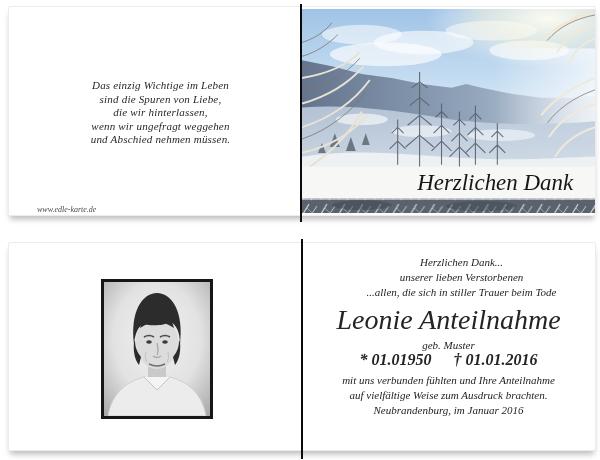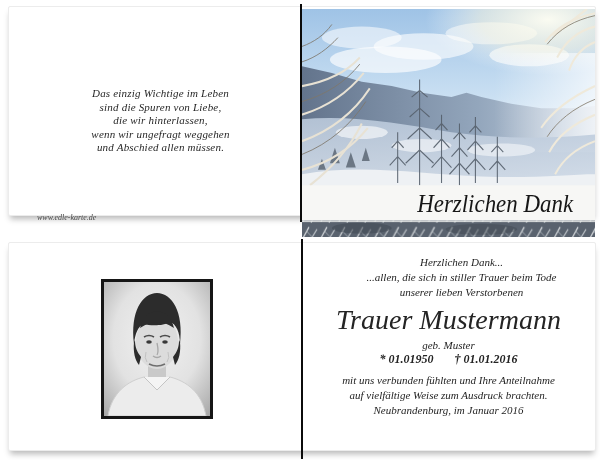--- a/index.html
+++ b/index.html
@@ -10,56 +10,56 @@
   .card{position:absolute;background:#fff;border:1px solid #ececec;border-radius:2px;
         box-shadow:0 5px 6px -2px rgba(0,0,0,.28);}
   #top-card{left:8px;top:6px;width:586px;height:208px;}
   #bottom-card{left:8px;top:242px;width:586px;height:207px;}
 
   .fold{position:absolute;width:2px;background:#0b0b0b;z-index:5;}
   #top-card .fold{left:291px;top:-3px;height:218px;}
   #bottom-card .fold{left:292px;top:-4px;height:220px;}
 
   
-  .quote-page{position:absolute;left:0;top:12px;width:303px;height:100%;}
+  .quote-page{position:absolute;left:0;top:4px;width:303px;height:100%;}
   .quote{position:absolute;top:68px;left:0;width:100%;text-align:center;
          font-style:italic;font-size:11px;line-height:13.6px;color:#272727;letter-spacing:.2px;}
   .website{position:absolute;left:28px;bottom:5px;font-style:italic;font-size:8px;color:#4a4a4a;}
-  .photo-page{position:absolute;left:293px;top:2px;width:293px;height:228px;}
+  .photo-page{position:absolute;left:293px;top:2px;width:293px;height:204px;}
   .photo-page svg{display:block;width:100%;height:100%;}
 
   
   .portrait-frame{position:absolute;left:92px;top:36px;width:106px;height:134px;
                   border:3px solid #161616;background:#ddd;}
   .portrait-frame svg{display:block;width:100%;height:100%;}
   .memorial-page{position:absolute;left:293px;top:0;width:293px;height:100%;text-align:center;
                  color:#242424;font-style:italic;}
   .intro{padding-top:12px;font-size:11px;line-height:15px;margin-left:26px;}
   .name{font-size:28px;line-height:32px;margin-top:4px;}
   .maiden{font-size:11px;line-height:14px;margin-top:2px;}
-  .dates{font-size:12px;line-height:15px;font-weight:600;}
+  .dates{font-size:16px;line-height:15px;font-weight:600;}
   .dates .death{margin-left:18px;}
   .thanks{font-size:11px;line-height:15px;margin-top:6px;}
   .sig{font-size:11px;line-height:15px;margin-top:8px;}
   .place{font-size:11px;line-height:15px;}
 </style>
 </head>
 <body>
 
 <div id="canvas">
 
   <div class="card" id="top-card">
 
     <div class="quote-page">
       <div class="quote">
         <div>Das einzig Wichtige im Leben</div>
         <div>sind die Spuren von Liebe,</div>
         <div>die wir hinterlassen,</div>
         <div>wenn wir ungefragt weggehen</div>
-        <div>und Abschied allen müssen.</div>
+        <div>und Abschied nehmen müssen.</div>
       </div>
       <div class="website">www.edle-karte.de</div>
     </div>
 
     <div class="photo-page">
       <svg viewBox="0 0 294 207" preserveAspectRatio="none">
         <defs>
           <linearGradient id="sky" x1="0" y1="0" x2="0" y2="1">
             <stop offset="0" stop-color="#9fc3e6"></stop>
               <stop offset=".38" stop-color="#c9dff2"></stop>
@@ -204,24 +204,24 @@
         <g>
           <path d="M4,134 C8,110 24,99 40,95 L53,99 L66,95 C82,99 98,110 102,134 Z" fill="#ececec" stroke="#cfcfcf" stroke-width="1"></path>
           <path d="M40,95 L53,108 L66,95" fill="#f4f4f4" stroke="#c4c4c4" stroke-width="1"></path>
         </g>
       </svg>
     </div>
 
     <div class="memorial-page">
       <div class="intro">
         <div>Herzlichen Dank...</div>
+        <div>unserer lieben Verstorbenen</div>
         <div>...allen, die sich in stiller Trauer beim Tode</div>
-        <div>unserer lieben Verstorbenen</div>
-      </div>
-      <div class="name">Trauer Mustermann</div>
+      </div>
+      <div class="name">Leonie Anteilnahme</div>
       <div class="maiden">geb. Muster</div>
       <div class="dates">
         <span class="birth">* 01.01950</span>
         <span class="death">† 01.01.2016</span>
       </div>
       <div class="thanks">
         <div>mit uns verbunden fühlten und Ihre Anteilnahme</div>
         <div>auf vielfältige Weise zum Ausdruck brachten.</div>
       </div>
       <div class="place">Neubrandenburg, im Januar 2016</div>

